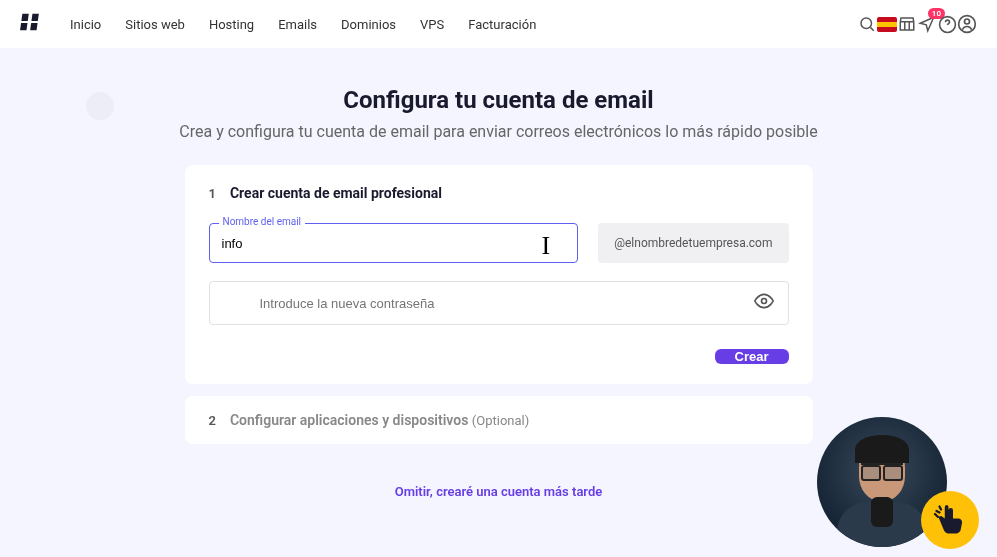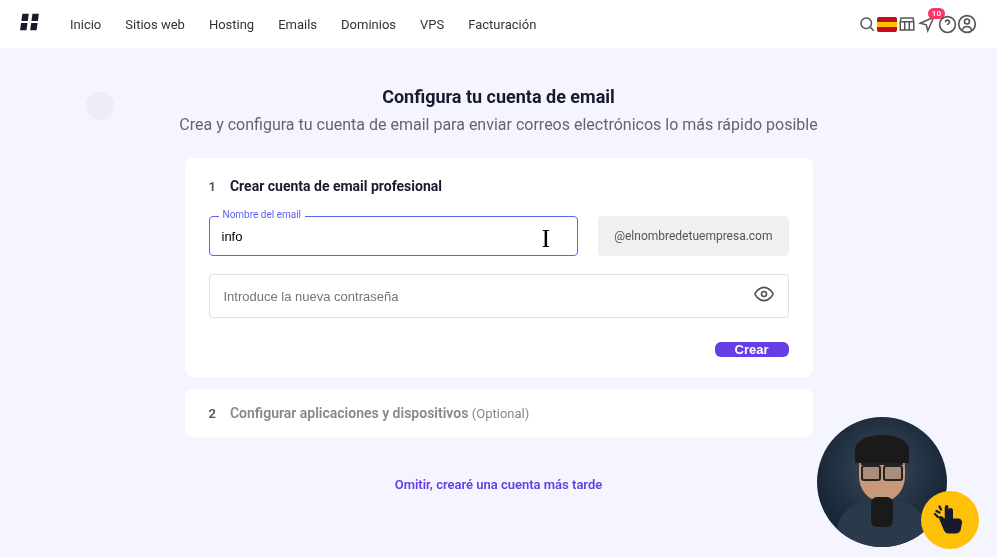--- a/index.html
+++ b/index.html
@@ -9,39 +9,39 @@
     .topbar-left { display: flex; align-items: center; gap: 28px; }
     .logo { font-weight: 900; font-size: 22px; color: #1a1a2e; }
     .nav { display: flex; gap: 24px; }
     .nav-item { font-size: 13px; color: #333; cursor: pointer; }
     .topbar-right { display: flex; align-items: center; }
     .icon-btn { width: 20px; height: 20px; display: flex; align-items: center; justify-content: center; cursor: pointer; color: #555; position: relative; }
     .flag { width: 22px; height: 15px; background: linear-gradient(to bottom, #c60b1e 33%, #ffc400 33%, #ffc400 66%, #c60b1e 66%); border-radius: 2px; }
     .badge { position: absolute; top: -6px; right: -8px; background: #ff3366; color: #fff; font-size: 8px; border-radius: 8px; padding: 1px 4px; font-weight: 600; }
     
     .main { padding: 38px 0 0; text-align: center; }
-    .title { font-size: 18px; font-weight: 700; color: #1a1a2e; margin-bottom: 8px; }
+    .title { font-size: 24px; font-weight: 700; color: #1a1a2e; margin-bottom: 8px; }
     .subtitle { font-size: 16px; color: #666; margin-bottom: 24px; }
     
     .card { background: #fff; border-radius: 8px; width: 628px; margin: 0 auto 12px; text-align: left; padding: 20px 24px; }
     .step-header { display: flex; align-items: center; gap: 14px; margin-bottom: 22px; }
     .step-num { font-size: 13px; color: #555; font-weight: 600; }
     .step-title { font-size: 14px; font-weight: 700; color: #1a1a2e; }
     .step-optional { font-size: 13px; color: #888; font-weight: 400; margin-top: 20px; }
     
     .email-row { display: flex; gap: 20px; margin-bottom: 18px; }
     .input-wrap { position: relative; flex: 1; }
     .input-label { position: absolute; top: -7px; left: 10px; background: #fff; padding: 0 4px; font-size: 10px; color: #5f5fef; }
     .email-input { width: 100%; height: 40px; border: 1.5px solid #5f5fef; border-radius: 4px; padding: 0 12px; font-size: 13px; outline: none; }
     .domain-box { background: #f0f0f3; border-radius: 4px; padding: 11px 16px; height: 40px; display: flex; align-items: center; font-size: 12px; color: #555; min-width: 150px; }
     
     .text-cursor { position: absolute; left: 333px; top: 8px; font-size: 26px; color: #000; pointer-events: none; font-family: serif; }
     
     .pwd-row { display: flex; align-items: center; border: 1px solid #e0e0e5; border-radius: 4px; height: 44px; padding: 0 14px; margin-bottom: 24px; }
-    .pwd-input { flex: 1; border: none; outline: none; font-size: 13px; color: #1d4ed8; background: transparent; }
+    .pwd-input { flex: 1; border: none; outline: none; font-size: 13px; color: #1d4ed8; background: transparent; margin-left: 36px; }
     .eye-btn { cursor: pointer; color: #555; }
     
     .create-row { display: flex; justify-content: flex-end; }
     .create-btn { background: #673de6; color: #fff; border: none; border-radius: 6px; padding: 0 20px; font-size: 13px; font-weight: 600; cursor: pointer; }
     
     .card-collapsed { padding: 16px 24px; }
     .card-collapsed .step-header { margin-bottom: 0; }
     .card-collapsed .step-title { color: #888; font-weight: 600; }
     
     .skip-link { color: #673de6; font-size: 13px; font-weight: 600; cursor: pointer; margin-top: 28px; display: inline-block; }

